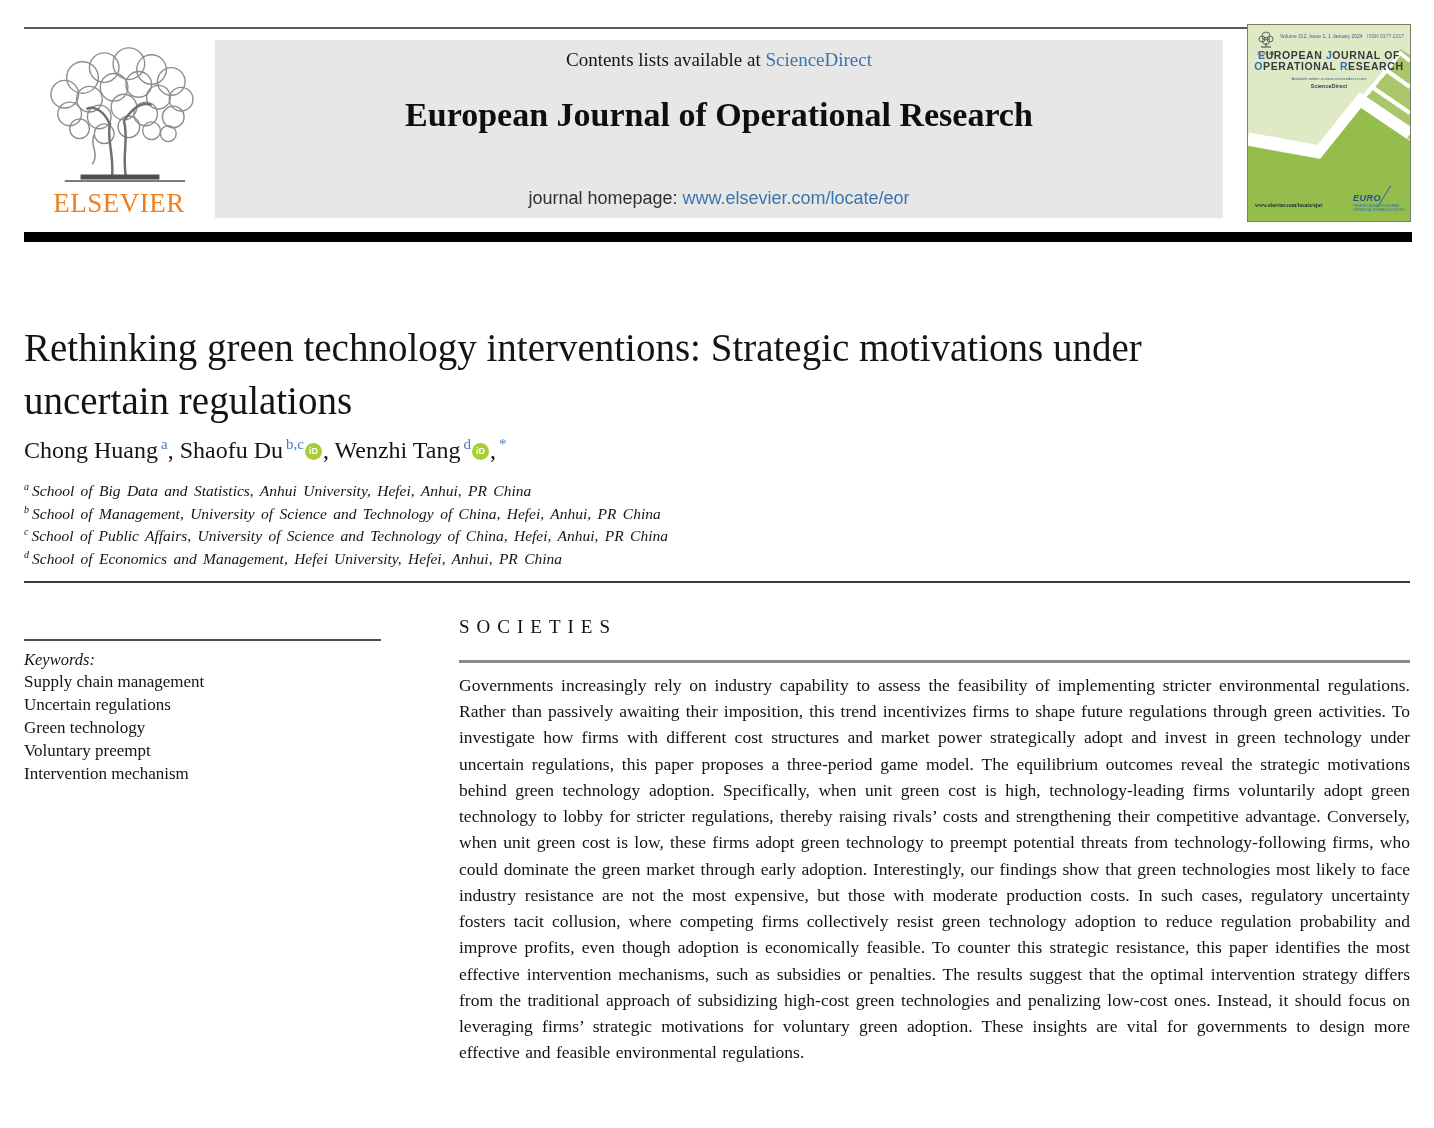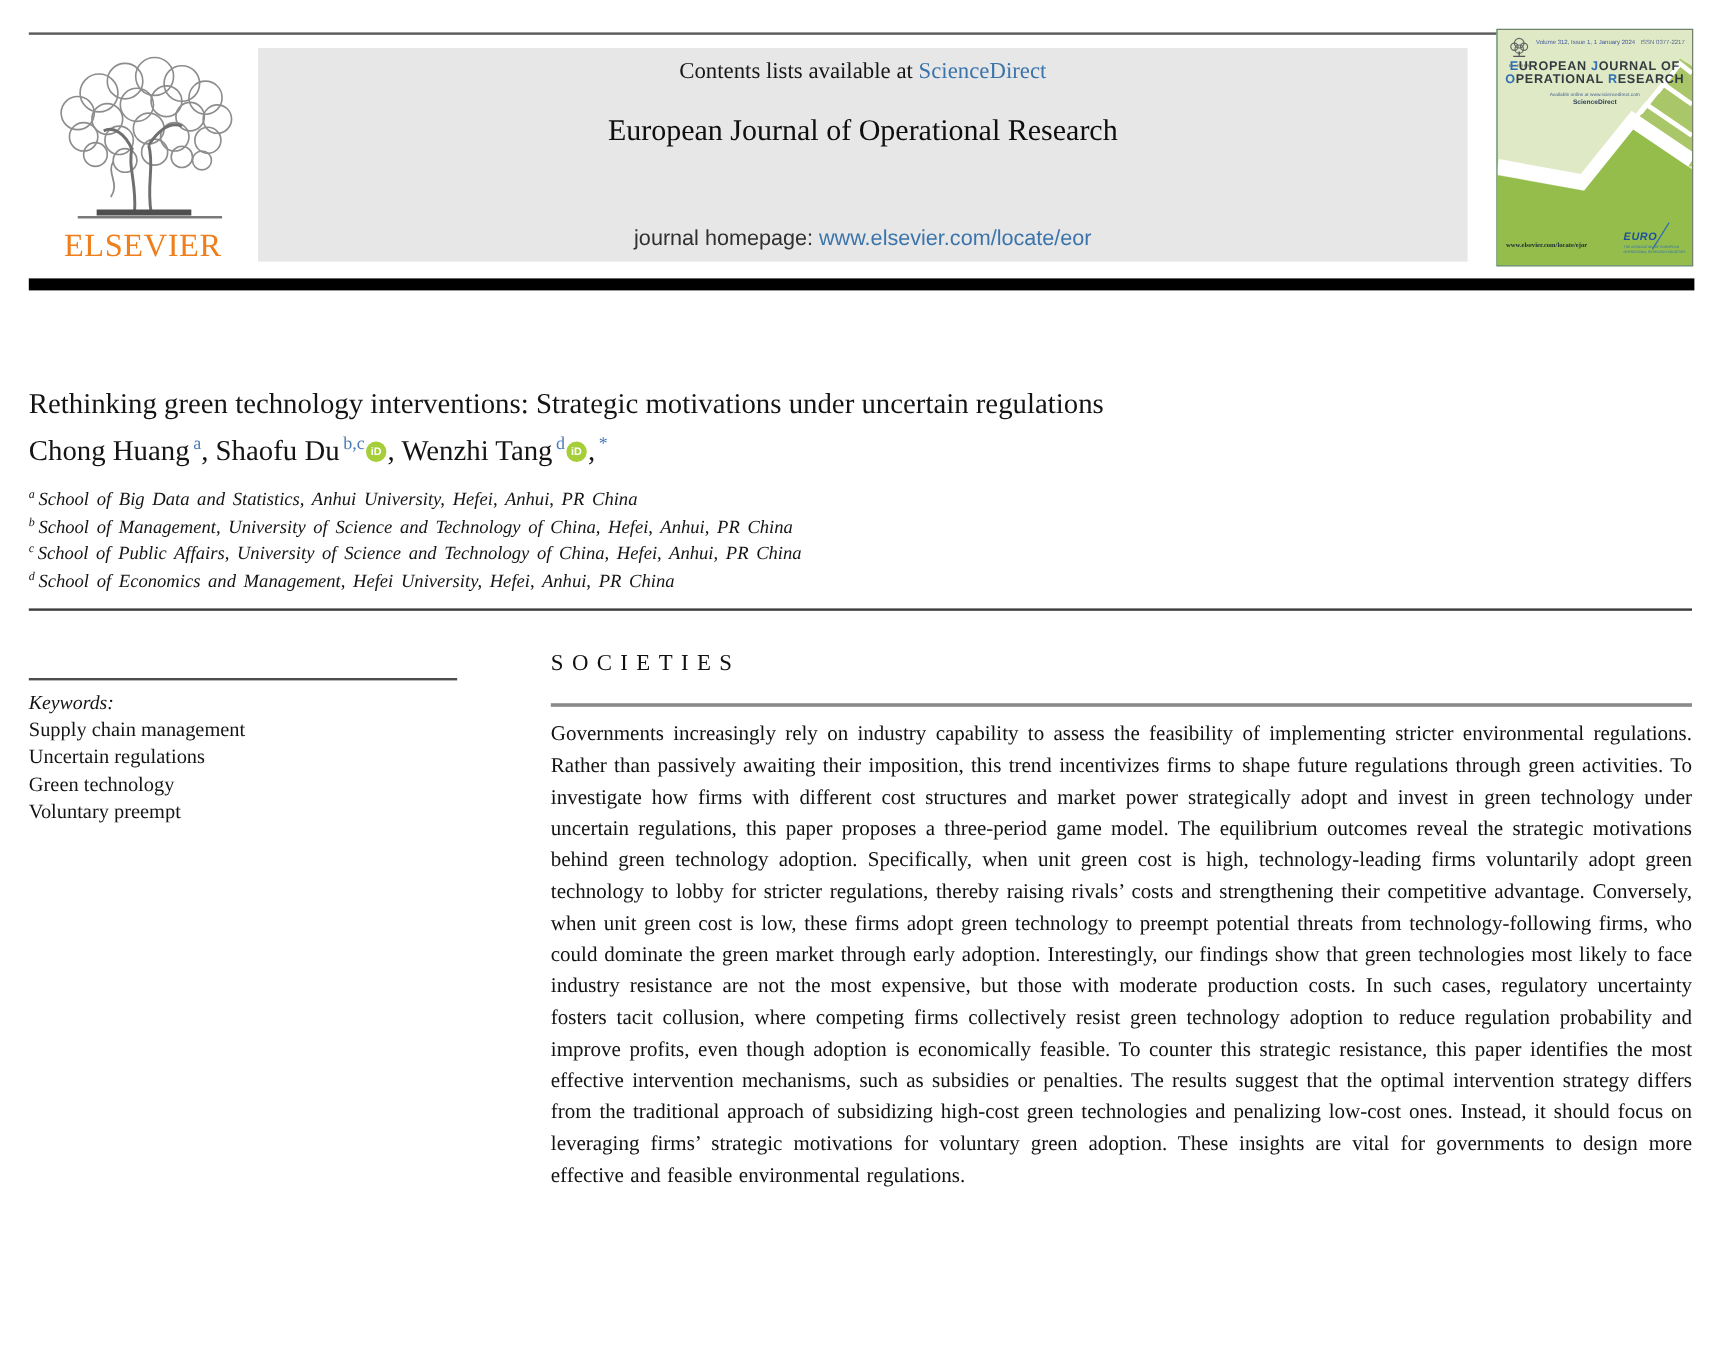--- a/index.html
+++ b/index.html
@@ -6,21 +6,21 @@
   body{width:1434px;height:1128px;overflow:hidden;font-family:"Liberation Serif",serif;color:#1a1a1a;}
   .page{position:relative;width:1434px;height:1128px;}
 
   
   .header-block{position:relative;height:243px;}
   .top-rule{position:absolute;left:24px;right:24px;top:27px;height:2px;background:#5a5a5a;}
   .publisher{position:absolute;left:24px;top:40px;width:190px;text-align:center;}
   .elsevier-text{font-size:27px;color:#ee7f1c;letter-spacing:0.5px;margin-top:1px;}
   .banner{position:absolute;left:215px;top:40px;width:1008px;height:178px;background:#e7e7e7;text-align:center;}
   .contents-line{padding-top:9px;font-size:19px;color:#161616;}
-  .banner-title{margin-top:25px;font-size:25px;color:#0e0e0e;}
+  .banner-title{margin-top:25px;font-size:34px;color:#0e0e0e;font-weight:bold;}
   .homepage-line{position:absolute;bottom:9px;left:0;width:100%;font-family:"Liberation Sans",sans-serif;font-size:18px;color:#303030;}
   a.link{color:#3b74ab;text-decoration:none;cursor:pointer;}
   .black-bar{position:absolute;top:232px;left:24px;right:22px;height:10px;background:#000;}
 
   
   .cover{position:absolute;left:1247px;top:24px;width:162px;height:196px;border:1px solid #75806b;background:#86efac;overflow:hidden;cursor:pointer;}
   .cover svg.chev{position:absolute;left:0;top:0;}
   .cover-minitree{position:absolute;top:5px;left:7px;width:22px;text-align:center;color:#555;}
   .cover-micro{font-size:3px;letter-spacing:0.3px;color:#4a4a4a;font-family:"Liberation Sans",sans-serif;}
   .cover-vol{position:absolute;top:8px;left:32px;font-size:5px;color:#46589c;font-family:"Liberation Sans",sans-serif;}
@@ -30,21 +30,21 @@
   .cover-available{position:absolute;top:51px;left:0;width:100%;text-align:center;font-size:4px;color:#44618f;font-family:"Liberation Sans",sans-serif;}
   .cover-sd{position:absolute;top:58px;left:0;width:100%;text-align:center;font-size:5.5px;font-weight:bold;color:#32415c;font-family:"Liberation Sans",sans-serif;}
   .cover-url{position:absolute;bottom:13px;left:7px;font-size:5.5px;font-weight:bold;color:#1e2b33;}
   .cover-euro{position:absolute;bottom:9px;right:5px;width:52px;font-family:"Liberation Sans",sans-serif;}
   .euro-word{font-size:9px;font-weight:bold;font-style:italic;color:#1c4f9e;letter-spacing:0.5px;}
   .euro-slash{position:absolute;right:14px;top:-2px;width:26px;height:1.2px;background:#2e6db4;transform:rotate(-58deg);transform-origin:right center;}
   .euro-tag{font-size:2.8px;color:#2e6db4;line-height:1.25;}
 
   
   .main{margin:0 24px;}
-  .title{margin:78px 0 0 0;font-size:24px;font-weight:400;line-height:1.37;color:#141414;width:1165px;}
+  .title{margin:78px 0 0 0;font-size:39px;font-weight:400;line-height:1.37;color:#141414;width:1165px;}
   .authors{margin-top:8px;font-size:24px;color:#141414;}
   .authors sup{font-size:15px;color:#4a7cb5;margin-left:3px;}
   .orcid{display:inline-block;width:17px;height:17px;border-radius:50%;background:#a6ce39;color:#fff;font:bold 9px "Liberation Sans",sans-serif;text-align:center;line-height:17px;vertical-align:4px;margin:0 1px;cursor:pointer;}
   .affiliations{margin-top:16px;font-size:15.5px;font-style:italic;line-height:1.46;color:#141414;word-spacing:2.5px;}
   .affiliations sup{font-size:10px;margin-right:3px;}
   .full-rule{height:2px;background:#3c3c3c;margin-top:10px;}
 
   
   .columns{display:flex;margin-top:33px;}
   .col-left{width:357px;flex:none;}
@@ -170,20 +170,21 @@
 
     <div class="columns">
       <div class="col-left">
         <div class="heading-rule"></div>
         <div class="kw-label">Keywords:</div>
         <div>
             <div class="kw">Supply chain management</div>
             <div class="kw">Uncertain regulations</div>
             <div class="kw">Green technology</div>
             <div class="kw">Voluntary preempt</div>
+            <div class="kw">Intervention mechanism</div>
           </div>
       </div>
       <div class="col-right">
         <div class="col-heading">SOCIETIES</div>
         <div class="heading-rule thick"></div>
         <div class="abstract-text" lang="en">Governments increasingly rely on industry capability to assess the feasibility of implementing stricter environmental regulations. Rather than passively awaiting their imposition, this trend incentivizes firms to shape future regulations through green activities. To investigate how firms with different cost structures and market power strategically adopt and invest in green technology under uncertain regulations, this paper proposes a three-period game model. The equilibrium outcomes reveal the strategic motivations behind green technology adoption. Specifically, when unit green cost is high, technology-leading firms voluntarily adopt green technology to lobby for stricter regulations, thereby raising rivals’ costs and strengthening their competitive advantage. Conversely, when unit green cost is low, these firms adopt green technology to preempt potential threats from technology-following firms, who could dominate the green market through early adoption. Interestingly, our findings show that green technologies most likely to face industry resistance are not the most expensive, but those with moderate production costs. In such cases, regulatory uncertainty fosters tacit collusion, where competing firms collectively resist green technology adoption to reduce regulation probability and improve profits, even though adoption is economically feasible. To counter this strategic resistance, this paper identifies the most effective intervention mechanisms, such as subsidies or penalties. The results suggest that the optimal intervention strategy differs from the traditional approach of subsidizing high-cost green technologies and penalizing low-cost ones. Instead, it should focus on leveraging firms’ strategic motivations for voluntary green adoption. These insights are vital for governments to design more effective and feasible environmental regulations.</div>
       </div>
     </div>
   </div>
 </div>

